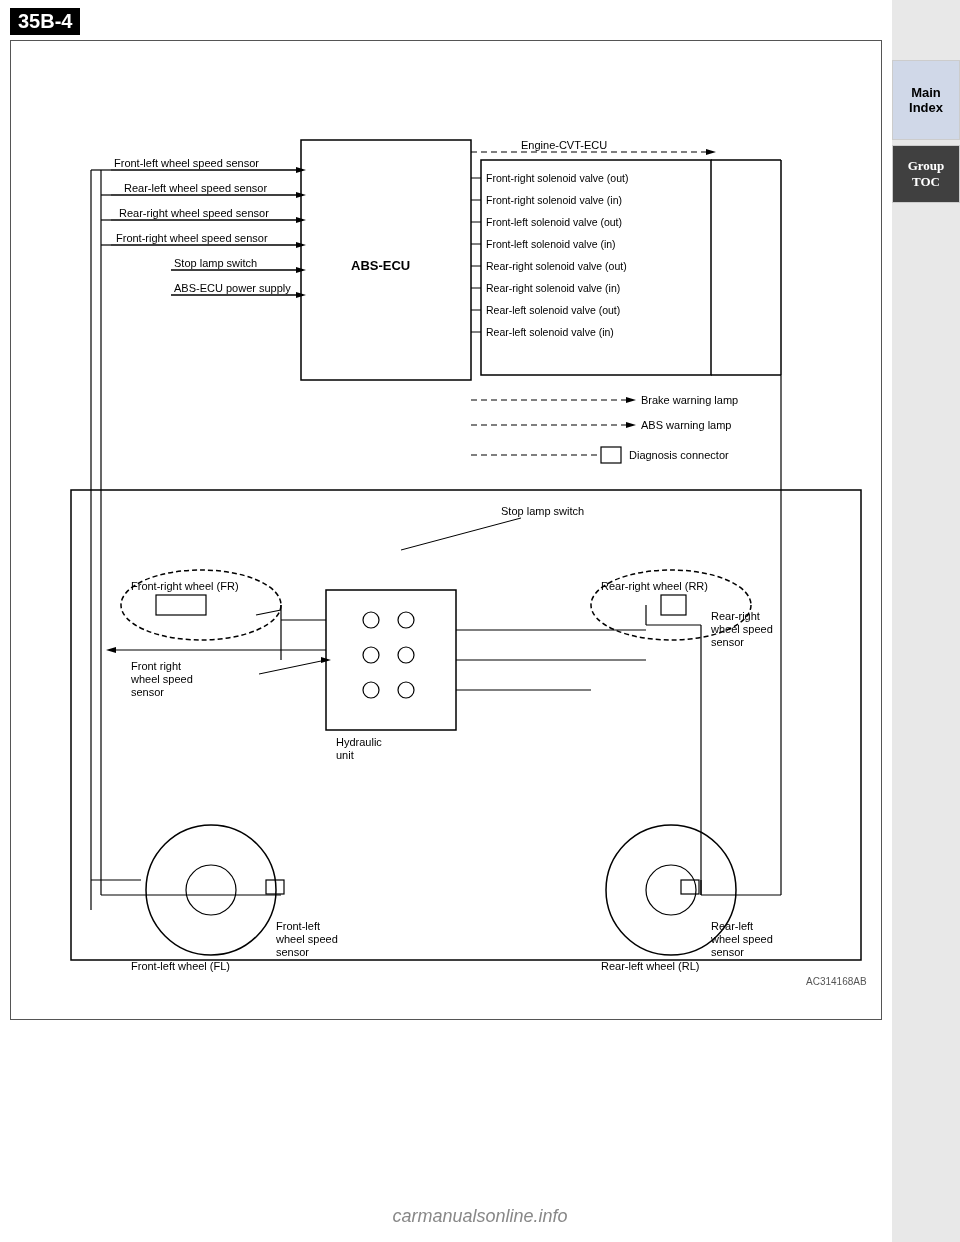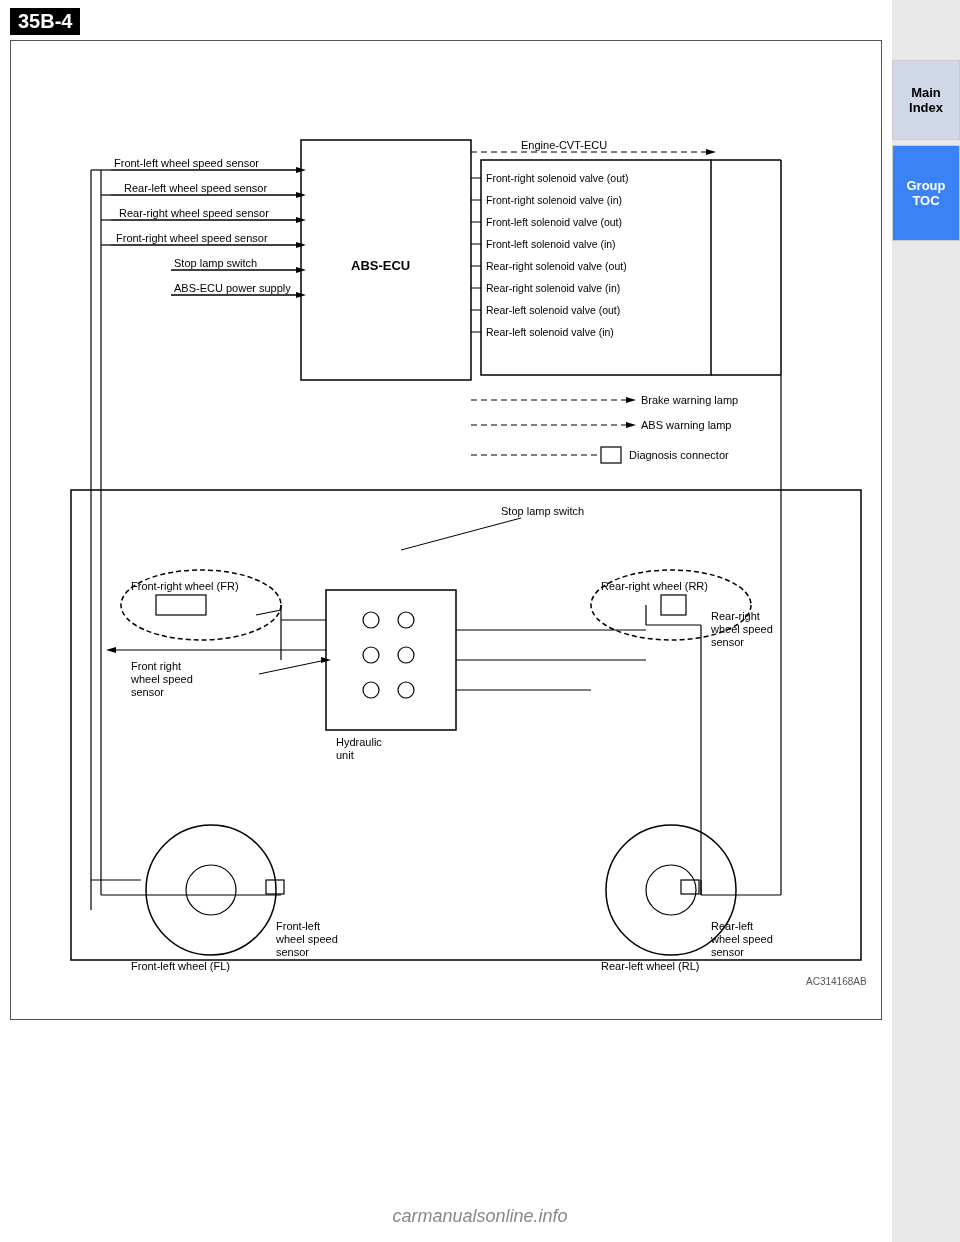--- a/index.html
+++ b/index.html
@@ -51,24 +51,25 @@
     }
 
     .sidebar-btn.main-index {
       background: #d0d8e8;
       color: #000;
       height: 80px;
       margin-top: 60px;
     }
 
     .sidebar-btn.group-toc {
-      background: #3b82f6;
+      background: #404040;
       color: #fff;
-      height: 96px;
+      height: 58px;
       margin-top: 5px;
+      font-family: Liberation Serif, serif;
     }
 
     
     #diagram-area {
       position: absolute;
       top: 40px;
       left: 10px;
       right: 78px;
       height: 980px;
       border: 1px solid #555;

